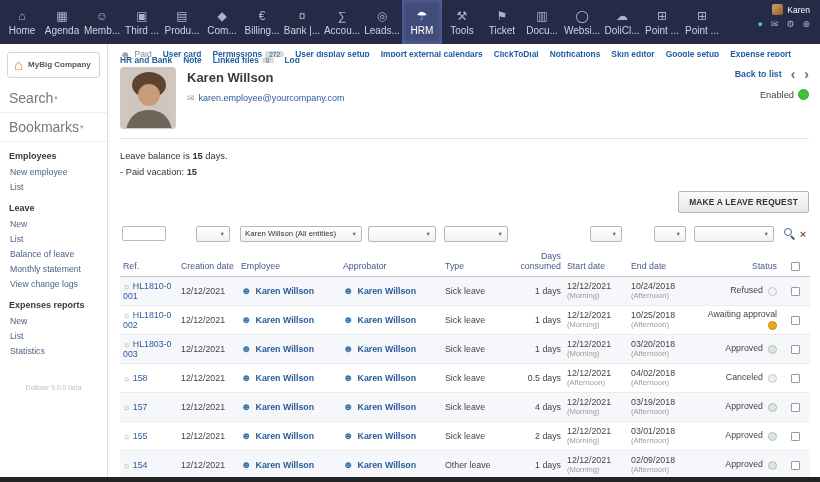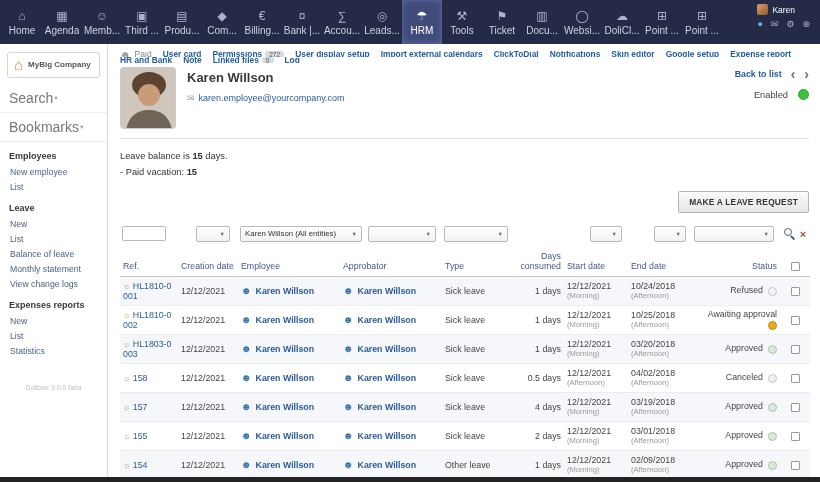--- a/index.html
+++ b/index.html
@@ -8,21 +8,21 @@
   .screen{width:820px;height:482px;background:#fff;display:flex;flex-direction:column;overflow:hidden}
 
   
   .topbar{height:44px;background:#252b47;display:flex;justify-content:space-between;color:#cdd2e3;flex-shrink:0}
   .menu{display:flex;align-items:stretch;padding-left:2px;overflow:hidden}
   .menu-item{width:40px;display:flex;flex-direction:column;align-items:center;justify-content:center;gap:2px;cursor:pointer;padding-top:2px}
   .menu-item .mi-icon{font-size:12px;line-height:13px;color:#aab2cf}
   .menu-item .mi-label{font-size:10px;white-space:nowrap;overflow:hidden;max-width:38px}
   .menu-item.active{background:#424c7a;color:#fff;box-shadow:inset 0 0 6px rgba(120,140,220,.5)}
   .menu-item.active .mi-icon{color:#fff}
-  .login-block{display:flex;flex-direction:column;align-items:flex-start;padding:4px 10px 3px;gap:4px;flex-shrink:0}
+  .login-block{display:flex;flex-direction:column;align-items:flex-end;padding:4px 10px 3px;gap:4px;flex-shrink:0}
   .login-name{display:flex;align-items:center;gap:4px;font-size:8.5px;color:#fff;cursor:pointer}
   .login-avatar{width:11px;height:11px;border-radius:2px;background:linear-gradient(135deg,#e0a returned066,#8a5a30);background:linear-gradient(135deg,#dda066,#8a5a30)}
   .login-icons{display:flex;gap:8px;font-size:9px;color:#aab2cf}
   .login-icons span{cursor:pointer}
   .li-dot{color:#5fb3e0}
 
   
   .layout{flex:1;display:flex;min-height:0}
   .sidebar{width:108px;border-right:1px solid #ddd;background:#fff;padding:6px 0 0;flex-shrink:0;display:flex;flex-direction:column;font-size:9px;overflow:hidden}
   .logo-box{margin:2px 7px 6px;border:1px solid #d5d5d5;border-radius:3px;padding:5px 6px;display:flex;align-items:center;gap:5px;cursor:pointer}
@@ -46,21 +46,21 @@
   .profile{display:flex;gap:11px}
   .photo{width:56px;height:62px;border-radius:3px;overflow:hidden;border:1px solid #ccc;cursor:pointer;flex-shrink:0}
   .photo svg{display:block}
   .pname{font-size:13px;font-weight:bold;color:#3a3a3a;margin-top:3px}
   .pemail{margin-top:8px;font-size:9px;color:#2b5b9b;display:flex;align-items:center;gap:4px;cursor:pointer}
   .pemail .env{color:#999;font-size:9px;cursor:default}
   .right-meta{display:flex;flex-direction:column;align-items:flex-end;gap:10px;padding-top:2px}
   .backline{display:flex;gap:9px}
   .back-link{color:#1f5d9e;font-weight:bold;font-size:8.8px;cursor:pointer}
   .nav-arrow{color:#707070;font-size:14px;line-height:10px;cursor:pointer;font-weight:bold}
-  .enabled-line{display:flex;align-items:center;gap:10px;font-size:9.3px;color:#444}
+  .enabled-line{display:flex;align-items:center;gap:4px;font-size:9.3px;color:#444}
 
   .balance{padding:9px 0 0;font-size:9.3px;color:#333;line-height:1.75}
   .actions-row{display:flex;justify-content:flex-end;padding:10px 0 9px}
   .btn{background:linear-gradient(#fbfbfb,#e6e6e6);border:1px solid #b5b5b5;border-radius:2px;padding:5px 10px;font-size:8.4px;font-weight:bold;color:#333;cursor:pointer;font-family:inherit;letter-spacing:.2px}
 
   
   table{width:100%;border-collapse:collapse;table-layout:fixed;font-size:8.8px;color:#444}
   td{overflow:visible}
   .filter-row td{padding:3px 2px;vertical-align:middle;height:24px}
   .f-input{width:44px;height:15px;border:1px solid #b9b9b9;border-radius:2px;font-size:8px;padding:0 3px;font-family:inherit}

